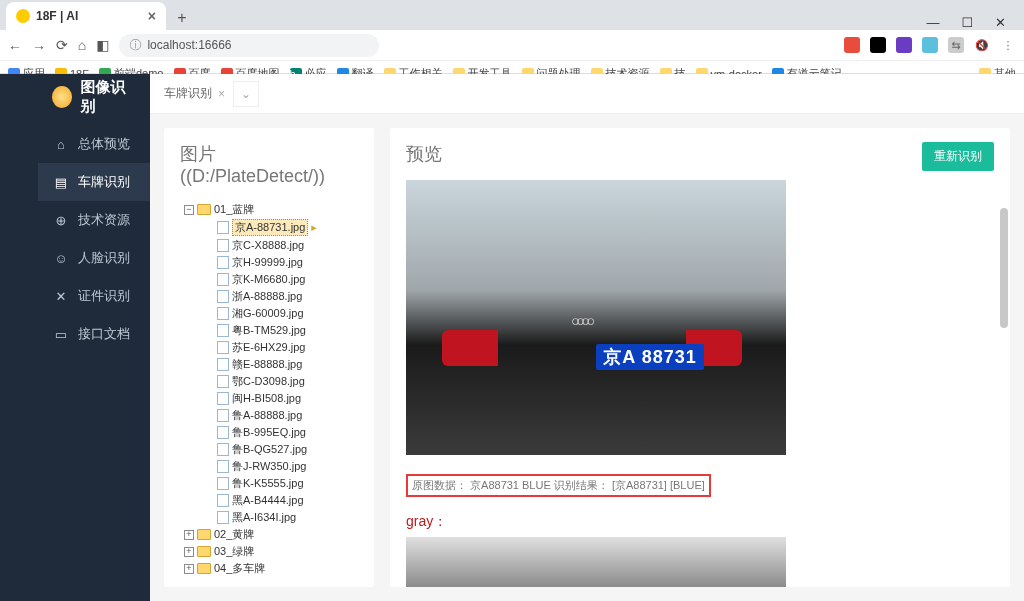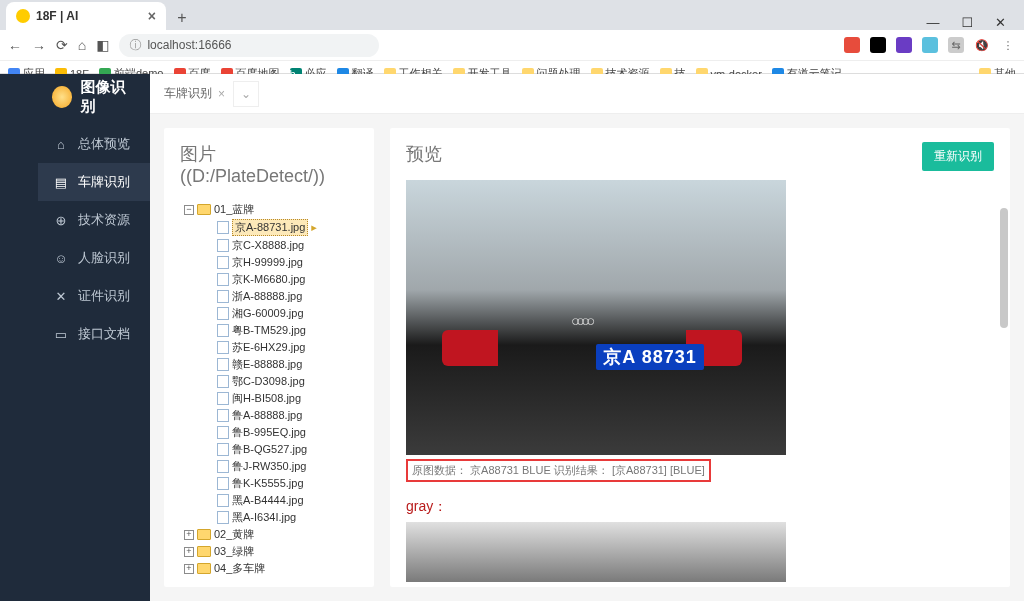--- a/index.html
+++ b/index.html
@@ -53,21 +53,21 @@
 .tree .lv1 { padding-left: 4px; }
 .tree .lv2 { padding-left: 24px; }
 .tree .sel { background: #fde9b9; border: 1px dotted #b88a2a; padding: 0 2px; }
 .btn-re { position: absolute; right: 16px; top: 14px; background: #1abc9c; color: #fff; padding: 6px 12px; border-radius: 2px; font-size: 12px; cursor: pointer; text-align: center; }
 .preview-img { width: 380px; height: 275px; background: linear-gradient(180deg,#c9d6dc 0%, #a0a7ab 40%, #1a1a1a 60%, #3b3b3b 100%); position: relative; margin-bottom: 4px; }
 .plate { position: absolute; left: 190px; top: 164px; width: 108px; height: 26px; background: #0a3fbf; color: #fff; font-size: 18px; font-weight: bold; display: flex; align-items: center; justify-content: center; letter-spacing: 1px; border-radius: 2px; }
 .rings { position: absolute; left: 165px; top: 132px; color: #d8d8d8; font-size: 15px; letter-spacing: -4px; }
 .taillight { position: absolute; width: 56px; height: 36px; background: #c01520; top: 150px; }
 .tl1 { left: 36px; border-radius: 6px 0 0 6px; }
 .tl2 { left: 280px; border-radius: 0 6px 6px 0; }
-.resultbar { border: 2px solid #e83a3a; padding: 2px 4px; font-size: 11px; color: #777; display: inline-block; margin-bottom: 16px; }
+.resultbar { border: 2px solid #e83a3a; padding: 2px 4px; font-size: 11px; color: #777; display: inline-block; margin-bottom: 16px; margin-top: 15px; }
 .gray-lbl { font-size: 14px; color: #b91c1c; font-weight: normal; margin-bottom: 6px; }
 .gray-img { width: 380px; height: 60px; background: linear-gradient(180deg,#e0e0e0,#7a7a7a); }
 .scroll-ind { position: absolute; right: 2px; top: 80px; width: 8px; height: 120px; background: #c8c8c8; border-radius: 4px; }
 </style>
 </head>
 <body>
 
 <div class="chrome">
   <div class="tabbar">
     <div class="tab">

